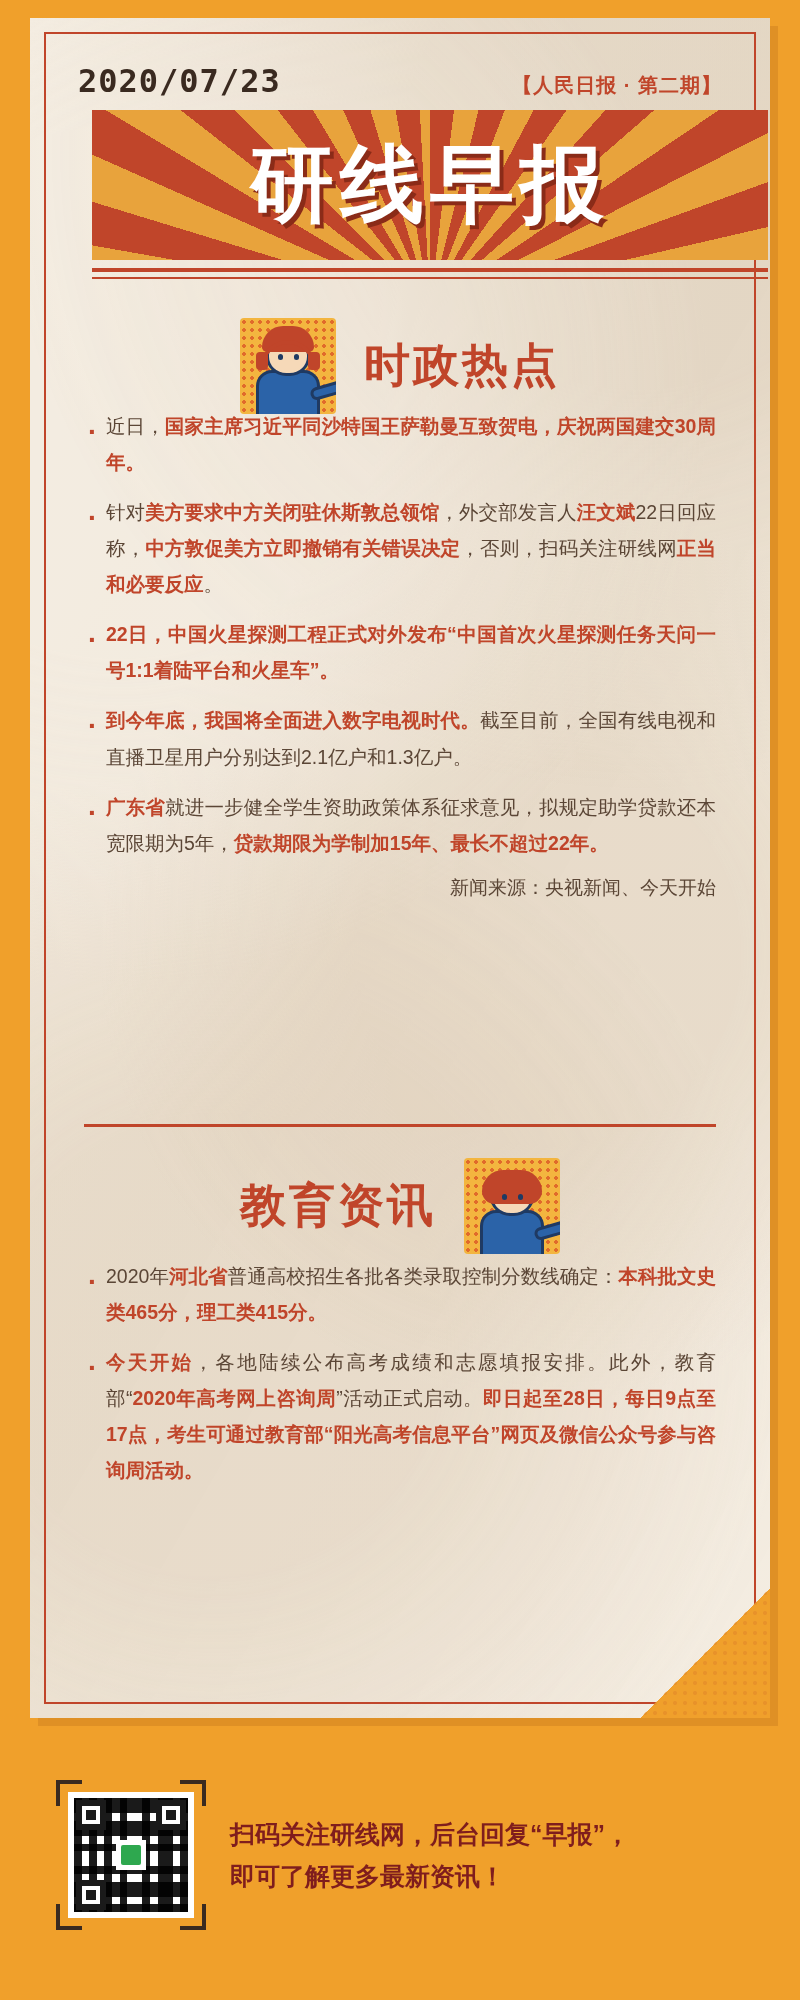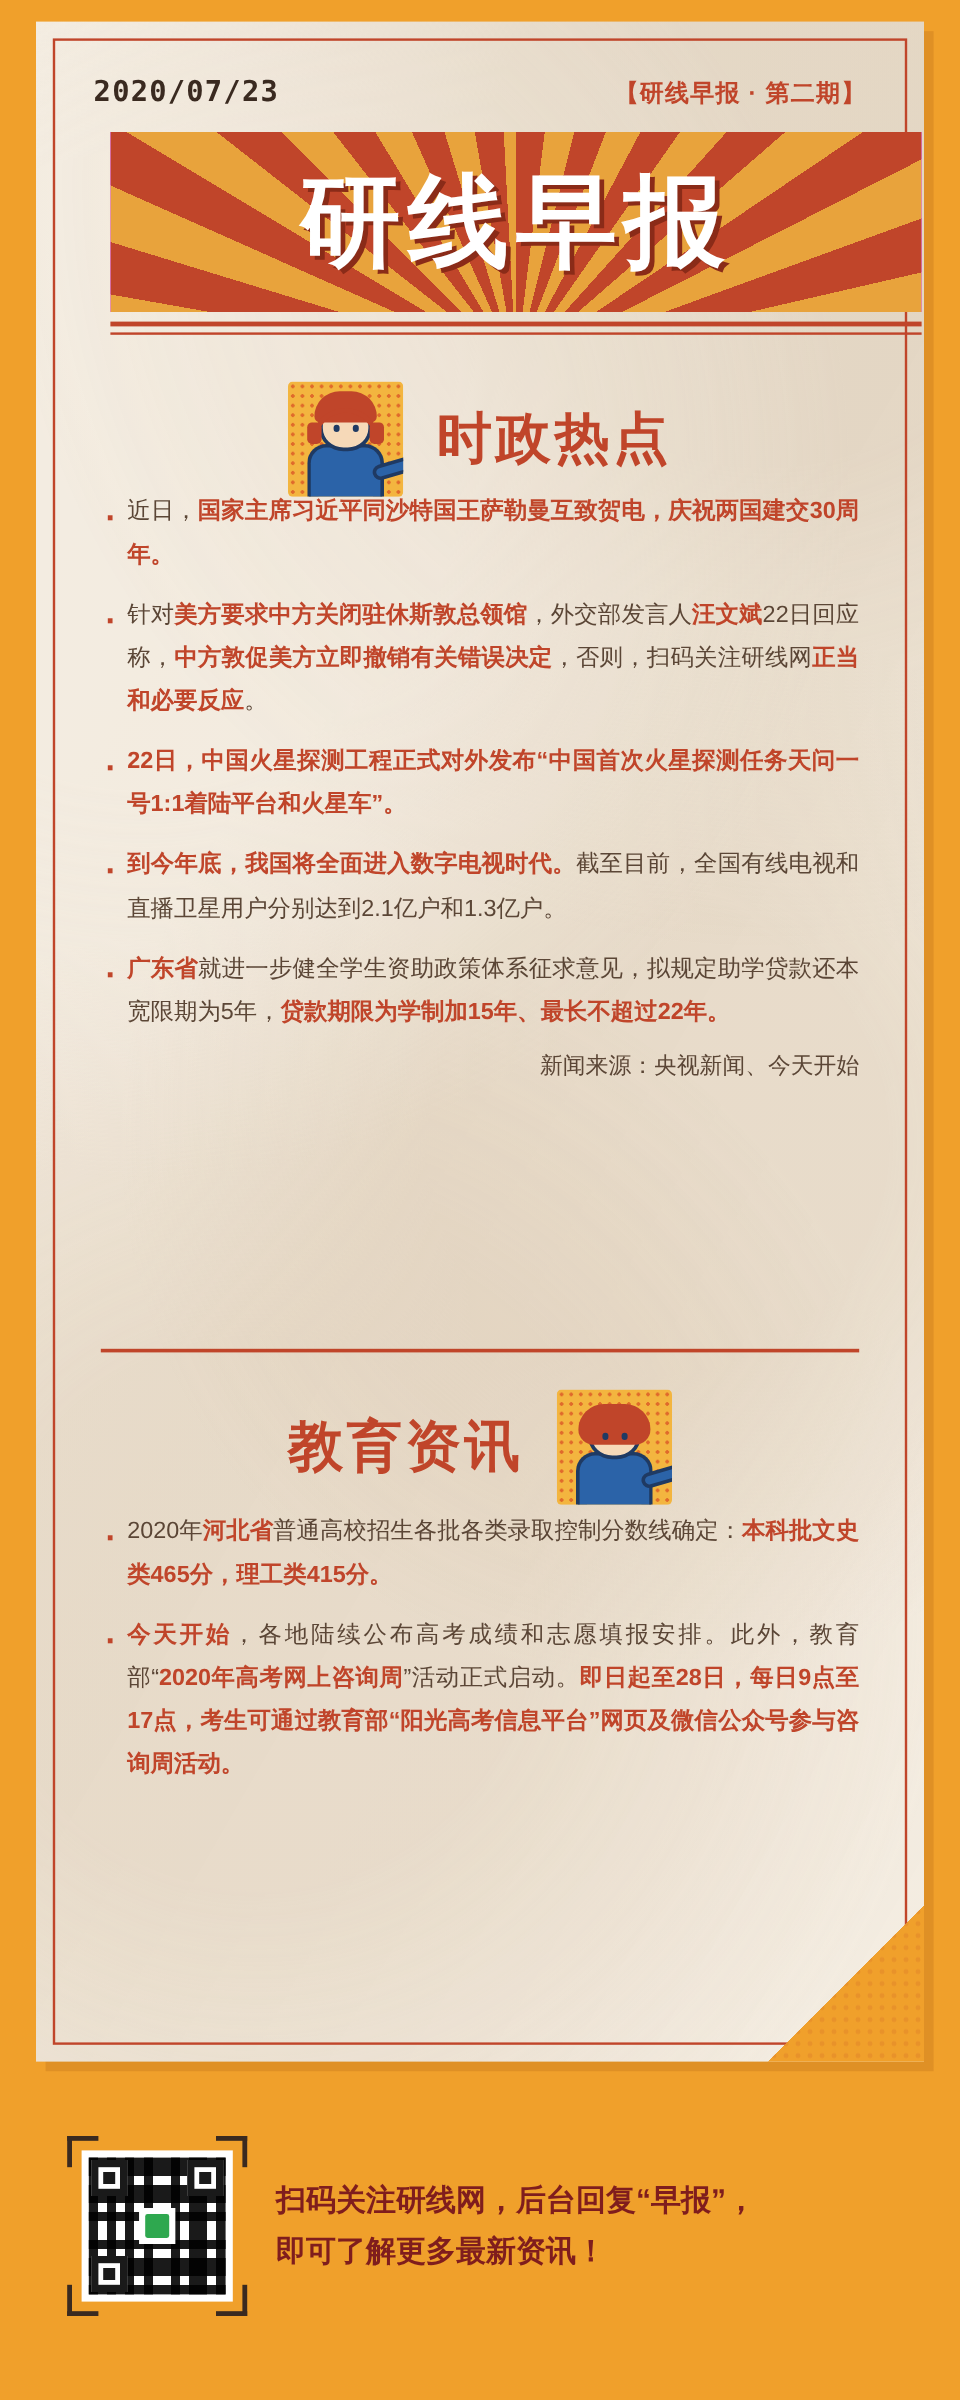--- a/index.html
+++ b/index.html
@@ -44,21 +44,21 @@
   
   .header-row {
     position: absolute;
     left: 48px; right: 48px; top: 44px;
     display: flex;
     align-items: baseline;
     justify-content: space-between;
   }
   .date {
     font-family: "DejaVu Sans Mono", monospace;
-    font-size: 24px;
+    font-size: 32px;
     font-weight: bold;
     color: #3A2A20;
     letter-spacing: 1px;
   }
   .issue {
     font-size: 20px;
     font-weight: bold;
     color: #C0452A;
     letter-spacing: 1px;
   }
@@ -334,21 +334,21 @@
 <body>
 
 <div class="page">
 
   <div class="card">
     <div class="paper-texture"></div>
     <div class="card-inner-border"></div>
 
     <div class="header-row">
       <div class="date">2020/07/23</div>
-      <div class="issue">【研线早报 · 第二期】</div>
+      <div class="issue">【人民日报 · 第二期】</div>
     </div>
 
     <div class="masthead">
       <div class="rays"></div>
       <div class="masthead-title">研线早报</div>
     </div>
     <div class="masthead-rule r1"></div>
     <div class="masthead-rule r2"></div>
 
     <div class="section-head sec1">

